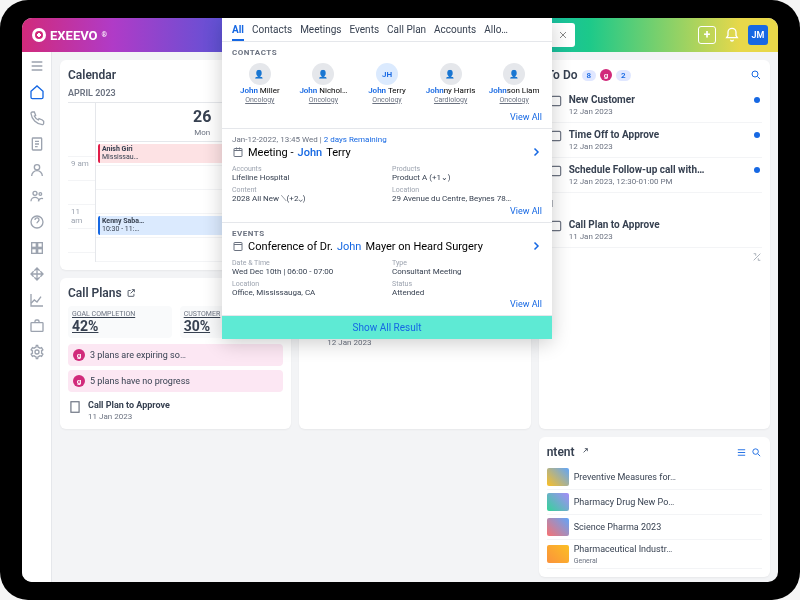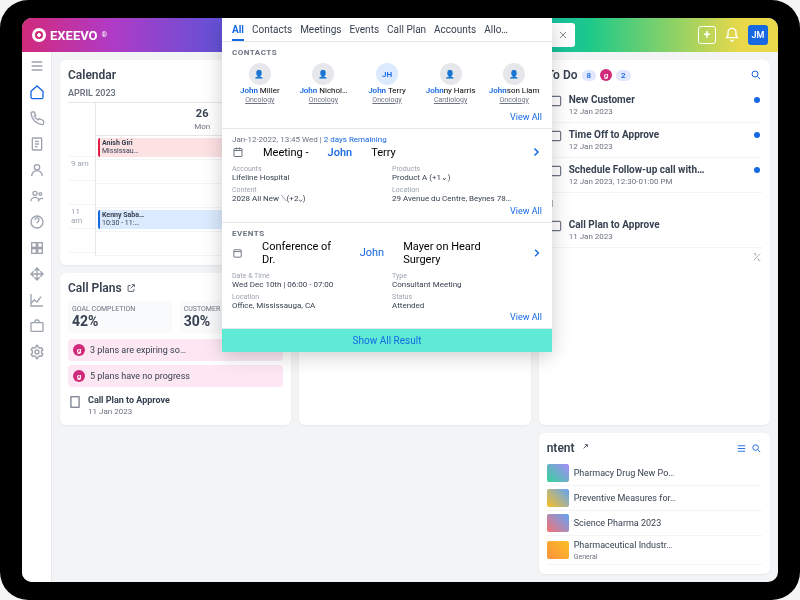--- a/index.html
+++ b/index.html
@@ -26,35 +26,35 @@
   .sidenav .nv.active { color:#1668e3; }
 
   .content { flex:1; padding:8px; display:grid; grid-template-columns: 1fr 1fr 1fr; gap:8px; overflow:hidden; position:relative; }
   .card { background:#fff; border-radius:6px; padding:8px; font-size:10px; color:#374151; box-shadow:0 1px 2px rgba(0,0,0,.05); }
   .card h3 { font-size:12px; font-weight:600; margin-bottom:6px; display:flex;align-items:center;gap:4px;}
   .calcard { grid-column:1 / span 2; }
   .calhdr { font-size:9px; color:#6b7280; font-weight:600; margin:4px 0; }
   .calcols { display:flex; gap:0; border-top:1px solid #e5e7eb; }
   .calcol { flex:1; border-right:1px solid #e5e7eb; }
   .calcol .day { text-align:center; padding:4px 0; border-bottom:1px solid #e5e7eb; }
-  .calcol .day b { font-size:11px; display:block;}
+  .calcol .day b { font-size:16px; display:block;}
   .calcol .day span { font-size:8px;color:#6b7280;}
   .slot { height:24px; border-bottom:1px solid #f3f4f6; font-size:8px;color:#9ca3af;padding:2px 3px;position:relative;}
   .evt { position:absolute; left:2px;right:2px; background:#fde2e4; border-left:2px solid #e11d48;border-radius:2px;padding:2px;font-size:7px;color:#374151;line-height:1.1;}
   .evt.blue { background:#dbeafe;border-left-color:#1668e3;}
 
   .todo .item { display:flex; gap:6px;padding:6px 2px;border-bottom:1px solid #f3f4f6;align-items:flex-start;}
   .todo .dot{width:6px;height:6px;background:#1668e3;border-radius:50%;margin-top:3px;flex-shrink:0;margin-left:auto;}
   .todo .txt{flex:1;}
   .todo .txt b{font-size:10px;display:block;}
   .todo .txt span{font-size:8px;color:#6b7280;}
   .todo .gico{width:14px;height:14px;color:#6b7280;flex-shrink:0;}
   .pill{font-size:8px;padding:1px 5px;border-radius:8px;background:#e0e7ff;color:#1668e3;font-weight:600;}
 
-  .cphead { display:flex; gap:8px; margin-bottom:6px;}
+  .cphead { display:flex; gap:8px; margin-bottom:6px;text-decoration:underline;}
   .stat { flex:1; background:#f9fafb;border-radius:4px;padding:4px;}
   .stat span{font-size:7px;color:#6b7280;display:block;}
   .stat b{font-size:14px;}
   .banner { background:#fce7f3;border-radius:4px;padding:5px;margin-bottom:4px;font-size:9px;display:flex;align-items:center;gap:5px;}
   .banner .g{width:12px;height:12px;background:#d12a7b;border-radius:50%;color:#fff;font-size:8px;display:flex;align-items:center;justify-content:center;font-weight:700;}
 
   .contentcard .row{display:flex;gap:5px;padding:3px 0;border-bottom:1px solid #f3f4f6;align-items:center;}
   .thumb{width:22px;height:18px;background:linear-gradient(45deg,#fbbf24,#60a5fa);border-radius:2px;flex-shrink:0;}
   .thumb.t2{background:linear-gradient(45deg,#34d399,#a78bfa);}
   .thumb.t3{background:linear-gradient(45deg,#f87171,#60a5fa);}
@@ -70,21 +70,21 @@
   .secthdr{font-size:8px;font-weight:700;color:#6b7280;letter-spacing:.5px;}
   .contacts{display:flex;gap:8px;padding:6px 0;}
   .contact{flex:1;text-align:center;}
   .contact .av{width:22px;height:22px;border-radius:50%;background:#e5e7eb;margin:0 auto 2px;display:flex;align-items:center;justify-content:center;font-size:8px;color:#1668e3;font-weight:600;}
   .contact .nm{font-size:8px;line-height:1.1;}
   .contact .nm b{color:#1668e3;font-weight:600;}
   .contact .sp{font-size:7px;color:#6b7280;text-decoration:underline;}
   .viewall{text-align:right;color:#1668e3;font-size:9px;padding-top:2px;}
   .mtg .line1{font-size:8px;color:#6b7280;}
   .mtg .line1 .rem{color:#1668e3;}
-  .mtg .title{font-size:11px;padding:2px 0;display:flex;align-items:center;gap:19px;}
+  .mtg .title{font-size:11px;padding:2px 0;display:flex;align-items:center;gap:4px;}
   .mtg .title b{color:#1668e3;font-weight:500;}
   .mtg .chev{margin-left:auto;color:#1668e3;}
   .kv{display:grid;grid-template-columns:1fr 1fr;gap:4px 10px;font-size:8px;padding-top:4px;}
   .kv .k{color:#9ca3af;font-size:7px;}
   .kv .v{color:#374151;}
   .showall{text-align:center;color:#1668e3;background:#5eead4;padding:6px;font-size:10px;}
   .hl{color:#1668e3;}
   svg{display:block;}
 </style>
 </head>
@@ -304,26 +304,26 @@
               </svg>
           <svg style="margin-left:auto;width:11px;height:11px;color:#1668e3" viewBox="0 0 24 24" stroke="currentColor" fill="none" stroke-width="2">
                 <path d="M4 6h16M4 12h16M4 18h16"></path>
               </svg>
           <svg style="width:11px;height:11px;color:#1668e3" viewBox="0 0 24 24" stroke="currentColor" fill="none" stroke-width="2">
                 <circle cx="10" cy="10" r="6"></circle>
                 <path d="M20 20l-5-5"></path>
               </svg>
         </h3>
         <div class="row">
+              <div class="thumb"></div>
+              <span>Preventive Measures for…</span>
+            </div>
+        <div class="row">
               <div class="thumb t2"></div>
               <span>Pharmacy Drug New Po…</span>
-            </div>
-        <div class="row">
-              <div class="thumb"></div>
-              <span>Preventive Measures for…</span>
             </div>
         <div class="row">
               <div class="thumb t3"></div>
               <span>Science Pharma 2023</span>
             </div>
         <div class="row">
               <div class="thumb t4"></div>
               <div><span>Pharmaceutical Industr…</span><br><span style="font-size:7px;color:#6b7280">General</span></div>
             </div>
       </div>

